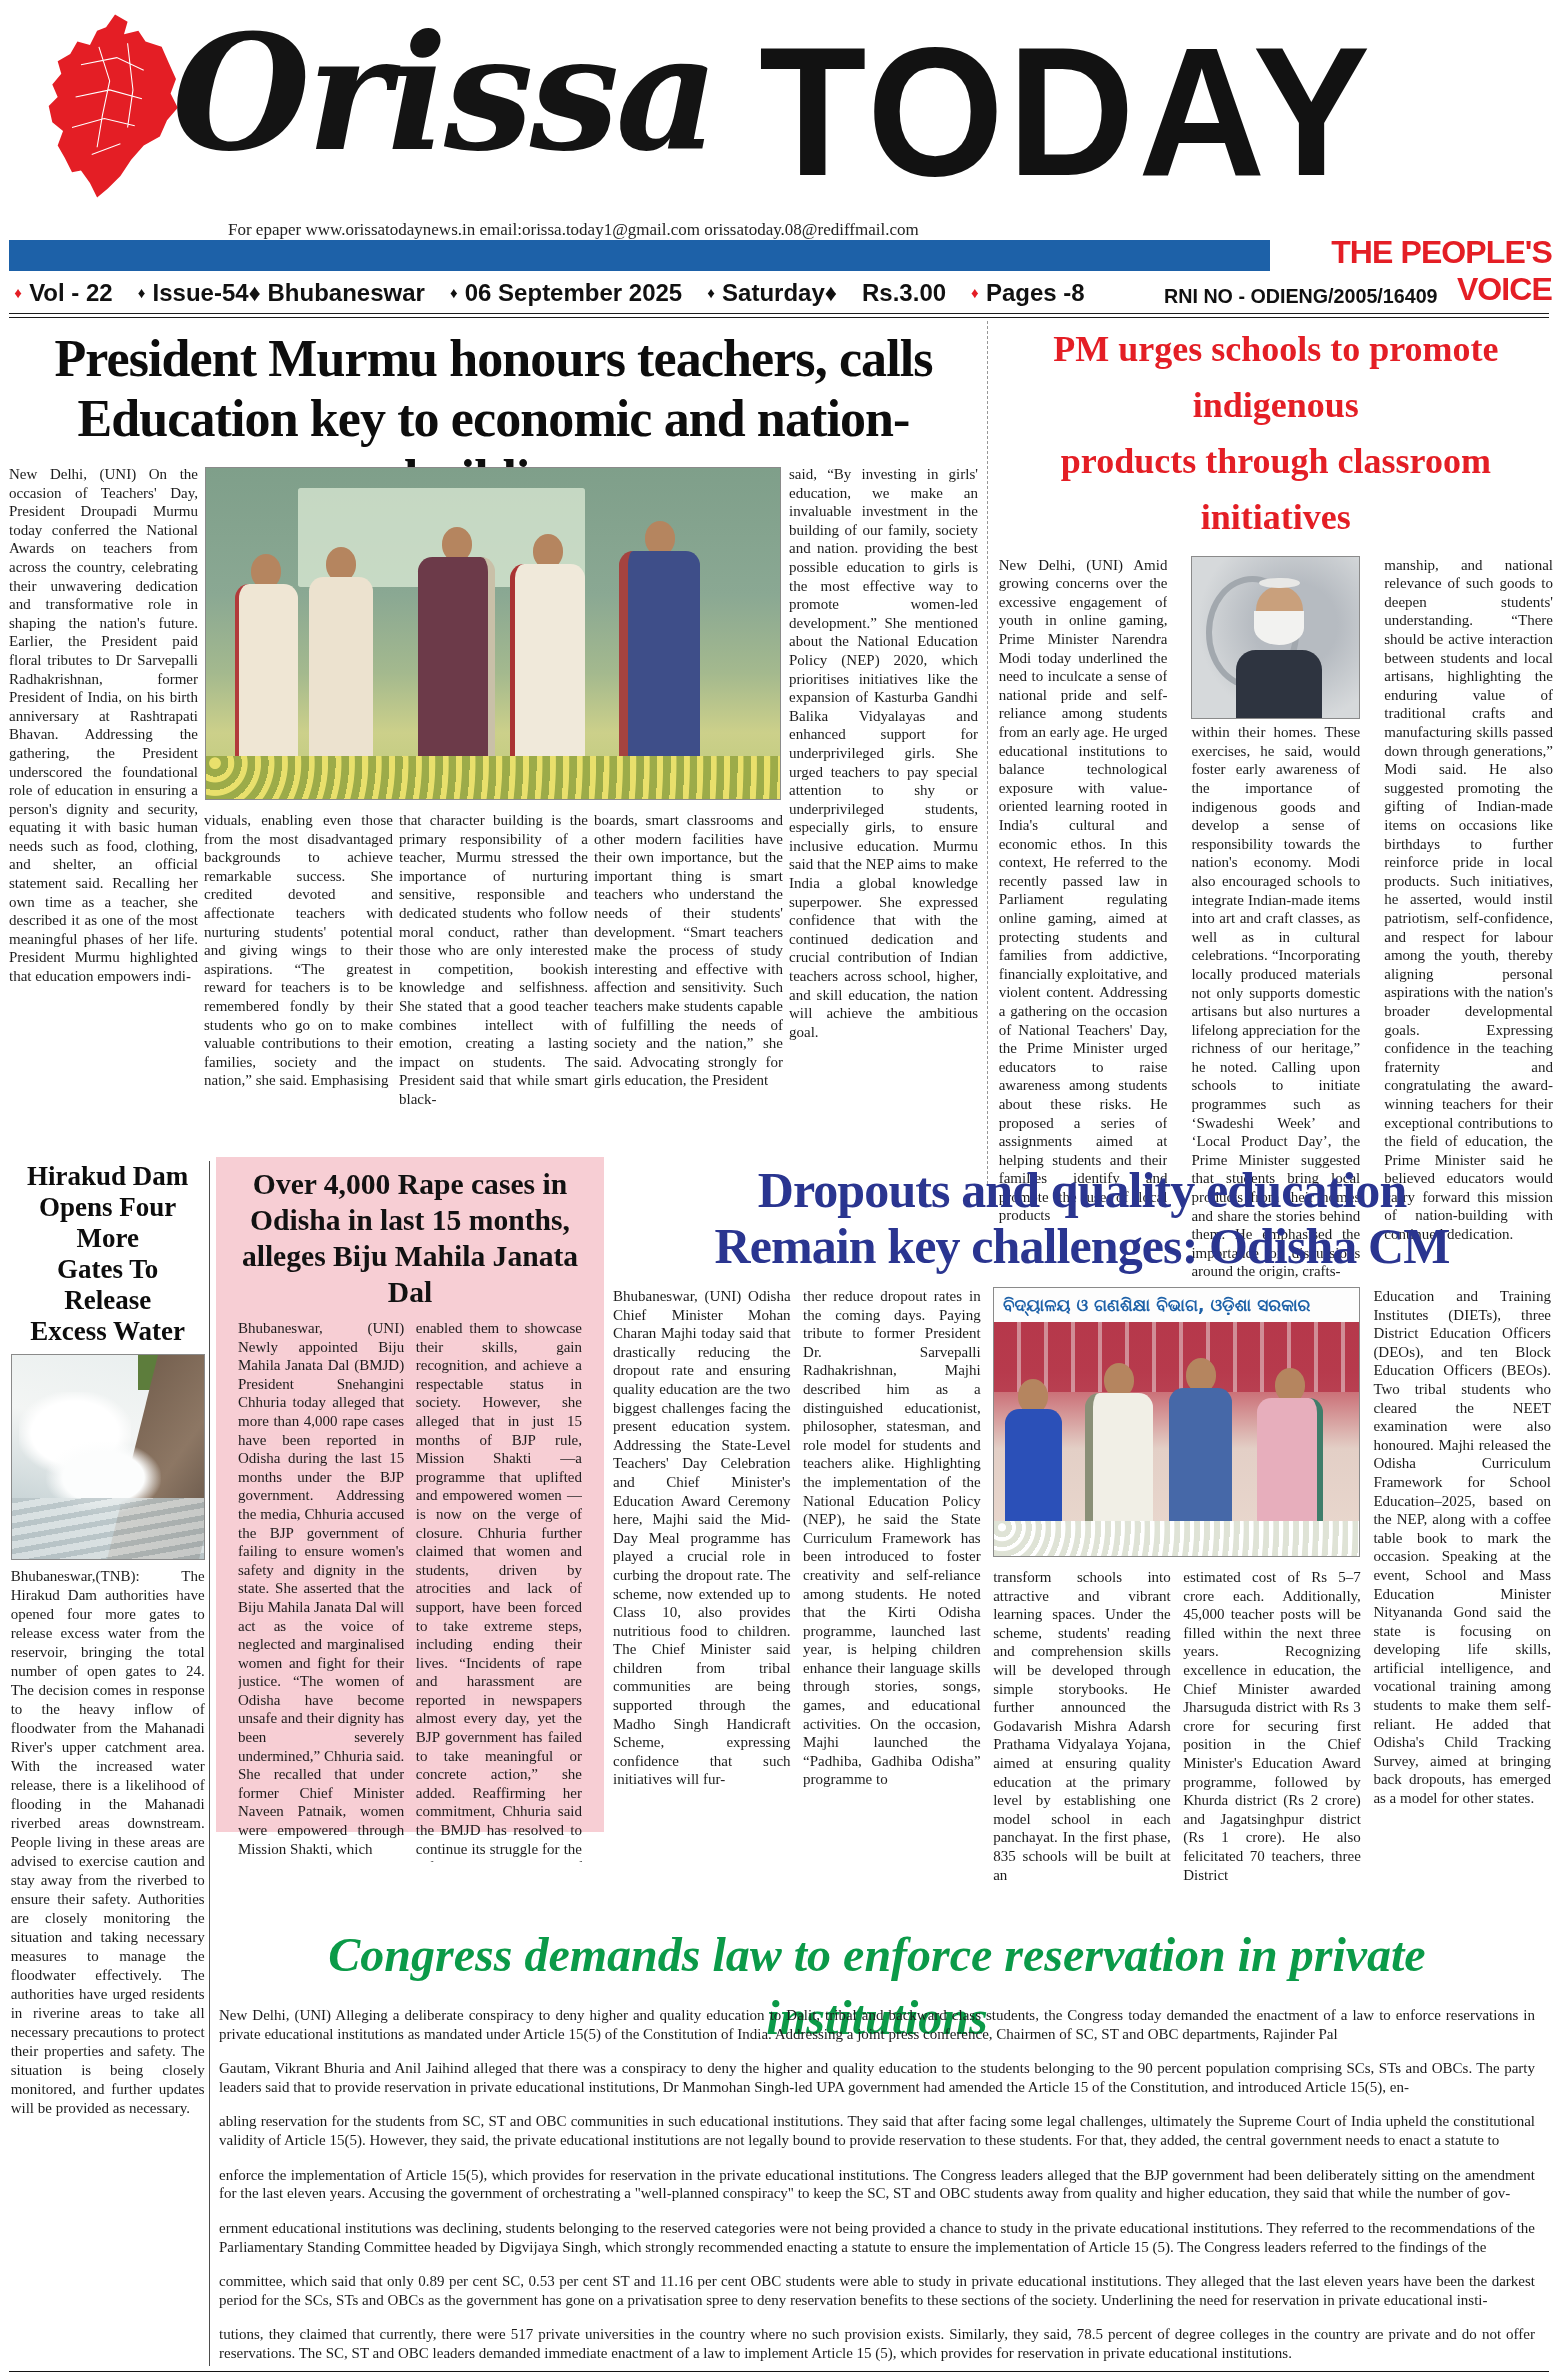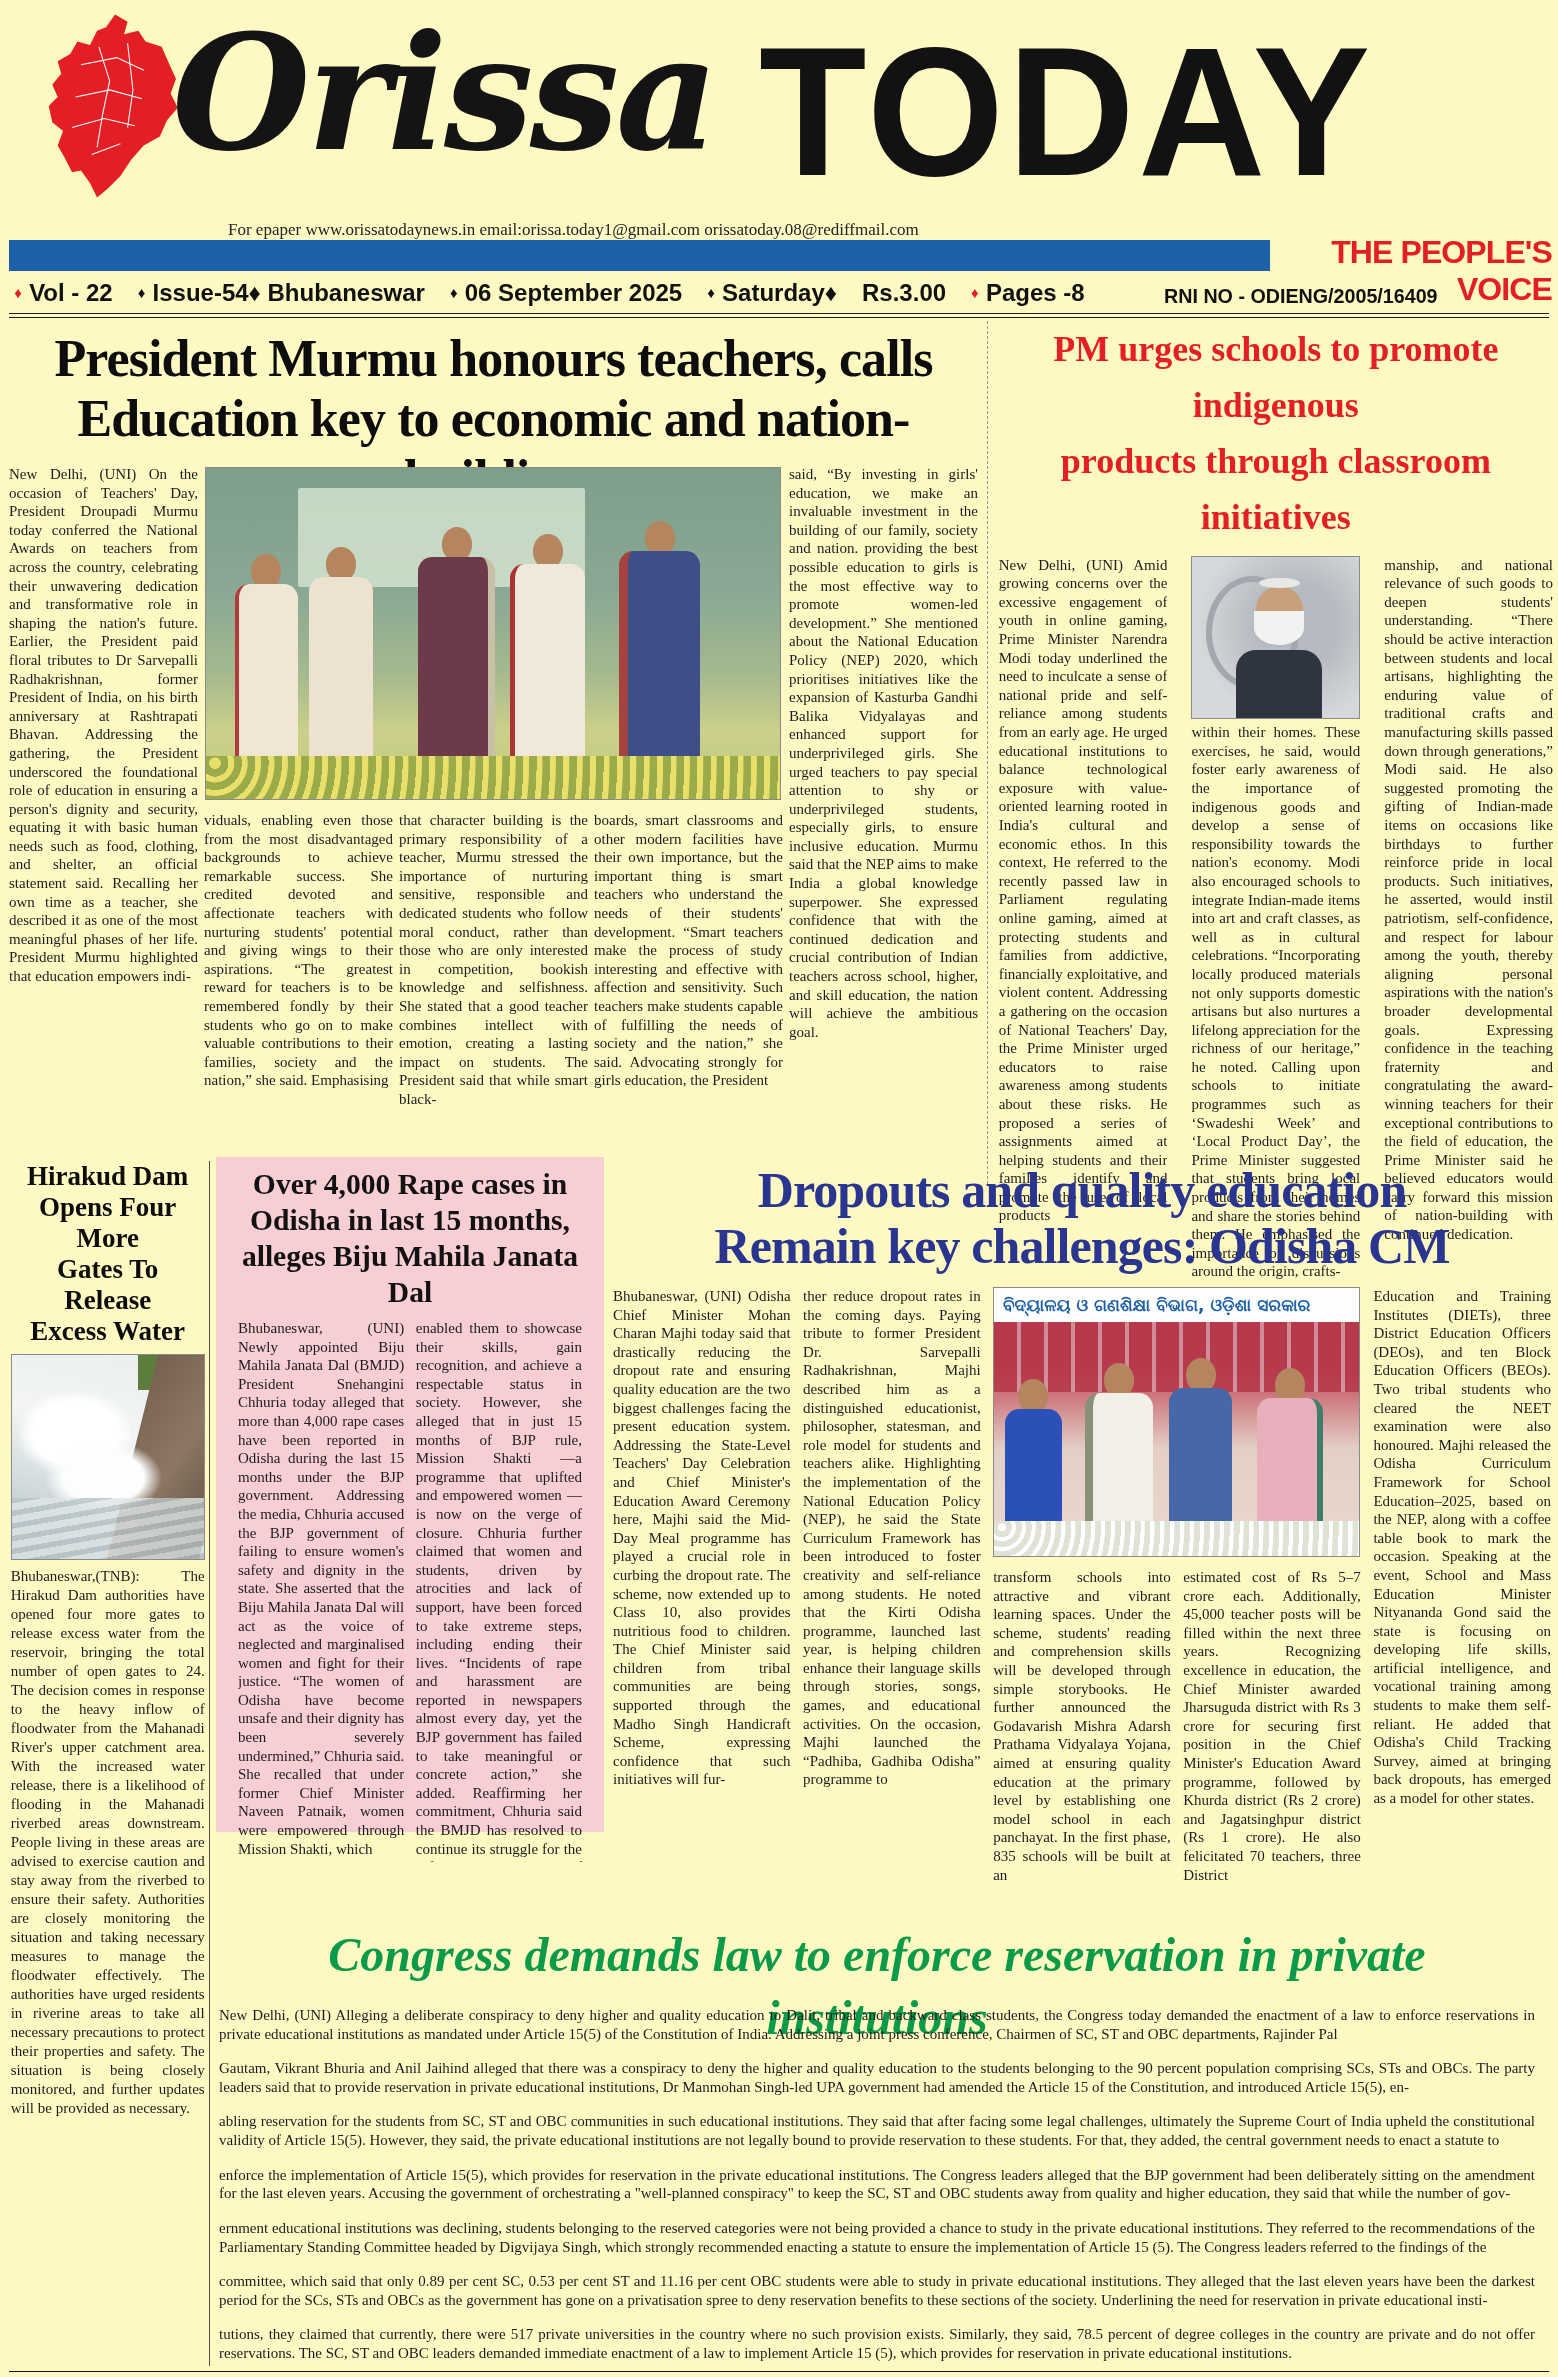--- a/index.html
+++ b/index.html
@@ -1,19 +1,19 @@
 <!DOCTYPE html>
 <html style="font-size:14.3px"><head>
 <meta charset="utf-8">
 <style>
   * { box-sizing: border-box; margin: 0; padding: 0; }
   html,body { background:#e9e9e9; }
   .page {
     position: relative; width: 1558px; height: 2377px; margin: 0 auto;
-    background: #fef9c3; font-family: "Liberation Serif", serif; color:#1c1c1c;
+    background: #ffffff; font-family: "Liberation Serif", serif; color:#1c1c1c;
     overflow: hidden;
   }
   
   .masthead { position:absolute; left:0; top:0; width:1558px; height:319px; }
   .map-wrap { position:absolute; left:45px; top:10.7px; width:158px; height:190px; }
   .logo-script {
     position:absolute; left:172px; top:-14.3px; font-family:"DejaVu Serif", serif;
     font-style:italic; font-weight:bold; font-size:159px; line-height:215px; color:#141414;
     letter-spacing:-3.6px;
   }

